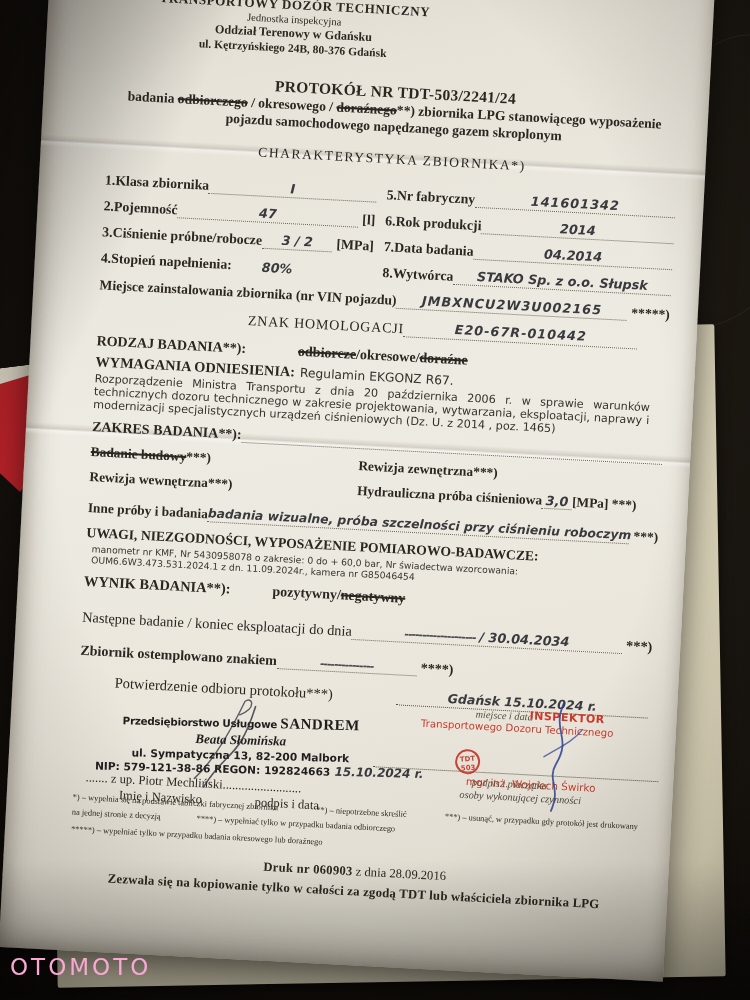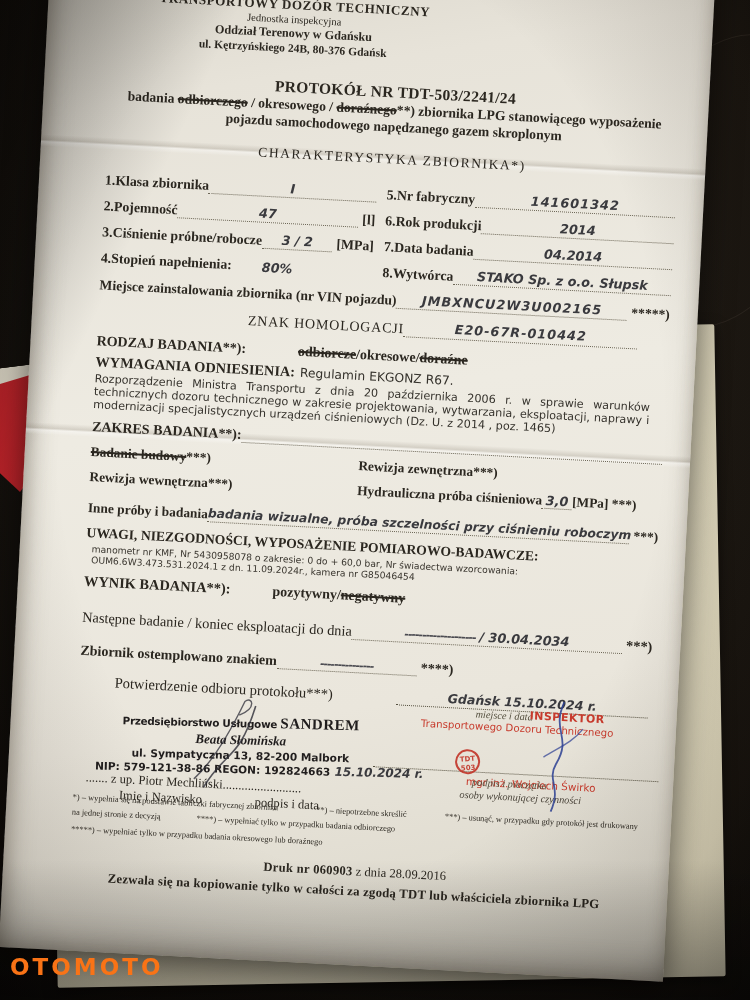--- a/index.html
+++ b/index.html
@@ -95,22 +95,22 @@
   .fnrow1{display:flex;justify-content:space-between;white-space:nowrap;}
   .fnrow2{display:flex;gap:36px;margin-top:6px;white-space:nowrap;}
   .fnrow3{margin-top:8px;white-space:nowrap;}
   .druk{margin-top:16px;font-size:12.6px;}
   .druk b{letter-spacing:.3px;}
   .perm{margin-top:5px;font-weight:bold;font-size:12.8px;letter-spacing:.2px;}
   .vignette{position:absolute;inset:0;pointer-events:none;
     background:linear-gradient(115deg,rgba(0,0,0,.38),rgba(0,0,0,0) 20%),
                linear-gradient(to top,rgba(0,0,0,.30),rgba(0,0,0,0) 14%),
                radial-gradient(ellipse at 48% 42%,rgba(0,0,0,0) 55%,rgba(20,12,6,.14) 82%,rgba(0,0,0,.34) 100%);}
-  .wm{position:absolute;left:10px;top:954px;color:#f97316;font-family:"DejaVu Sans",sans-serif;
-    font-weight:bold;font-size:23px;letter-spacing:3px;z-index:5;}
+  .wm{position:absolute;left:10px;top:954px;color:#f9a8d4;font-family:"DejaVu Sans",sans-serif;
+    font-weight:normal;font-size:23px;letter-spacing:3px;z-index:5;}
 </style>
 </head>
 <body>
 
 <div class="photo">
   <div class="fabric"></div>
   <div class="cable"></div>
   <div class="sheet-cream"></div>
   <div class="pale-corner"></div>
   <div class="red-item"></div>

